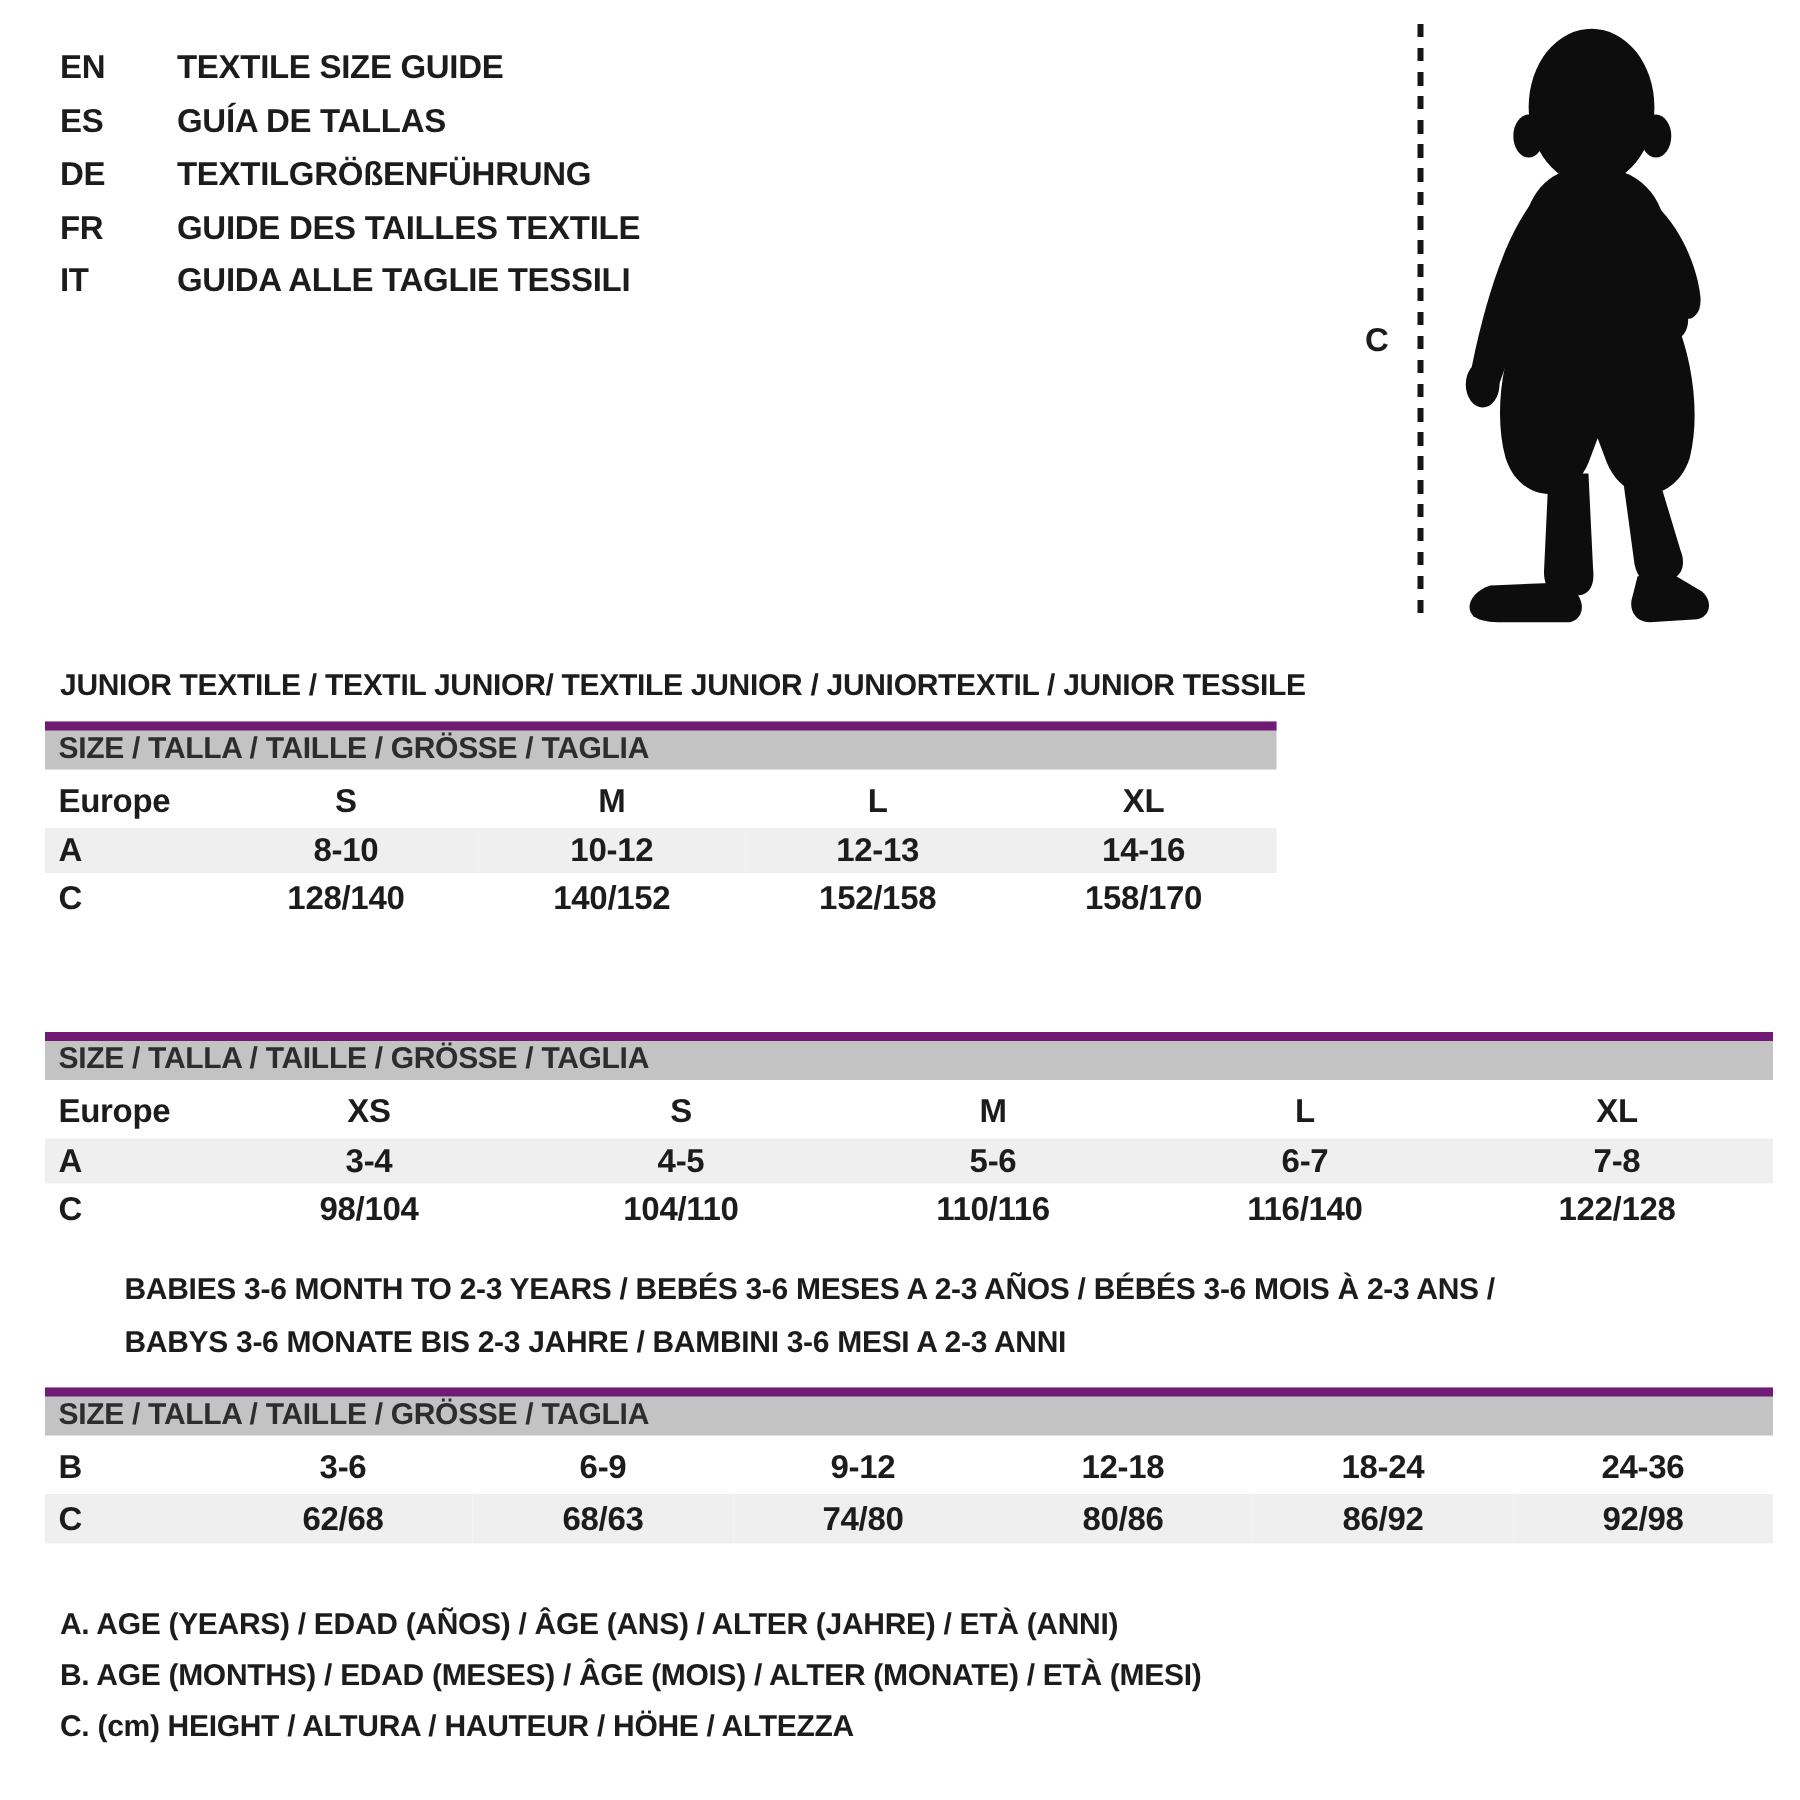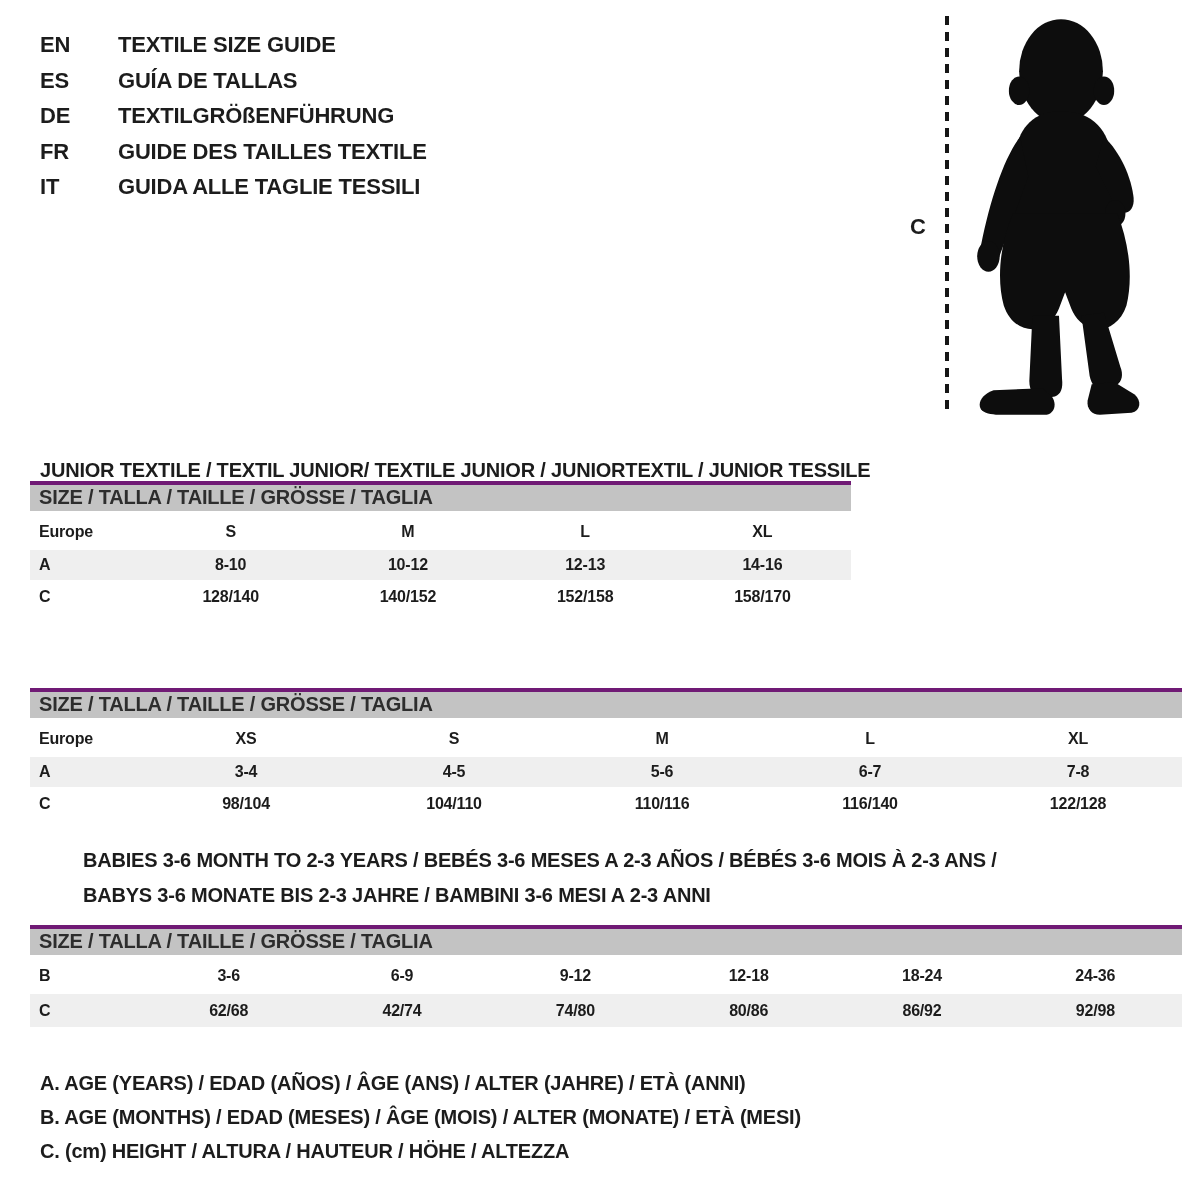--- a/index.html
+++ b/index.html
@@ -14,36 +14,36 @@
   .lang-code{width:78px;flex:0 0 78px;}
   
   .dash{
     position:absolute;left:945px;top:16px;width:4px;height:400px;
     background:repeating-linear-gradient(to bottom,#161616 0 9px,transparent 9px 16px);
   }
   .c-label{position:absolute;left:910px;top:214px;font-size:22px;}
   .fig{position:absolute;left:973px;top:13px;width:174px;height:409px;}
   
   .sec-h{position:absolute;left:40px;font-size:20px;letter-spacing:-0.2px;white-space:nowrap;}
-  .h-junior{top:459px;}
+  .h-junior{top:446px;}
   .h-children{top:641px;}
   .h-babies{top:843px;line-height:35px;}
   .h-babies span{display:block;margin-left:43px;}
   .hsub{font-size:13px;vertical-align:-3px;}
   
   .sizetable{position:absolute;}
   .t-junior{left:30px;top:481px;width:821px;}
   .t-children{left:30px;top:688px;width:1152px;}
   .t-babies{left:30px;top:925px;width:1152px;}
   .tbl-header{
-    background:#c3c3c3;border-top:4px solid #701a75;height:26px;line-height:25px;
+    background:#c3c3c3;border-top:6px solid #701a75;height:26px;line-height:25px;
     padding-left:9px;font-size:20px;color:#2d2d2d;letter-spacing:-0.2px;margin-bottom:2px;
   }
   .sizetable table{width:100%;border-collapse:collapse;table-layout:fixed;}
-  .sizetable td{font-size:16px;text-align:center;padding:0;vertical-align:middle;letter-spacing:-0.2px;}
+  .sizetable td{font-size:22px;text-align:center;padding:0;vertical-align:middle;letter-spacing:-0.2px;}
   .sizetable td.lbl{text-align:left;padding-left:9px;}
   tr.r-top td{height:37px;}
   tr.r-mid td{height:30px;}
   tr.r-bot td{height:33px;}
   tr.shaded{background:#efefef;}
   
   .legend{position:absolute;left:40px;top:1066px;font-size:20px;line-height:34px;letter-spacing:-0.2px;white-space:nowrap;}
   .legend div{display:block;}
 </style>
 </head>
@@ -194,21 +194,21 @@
         <td>3-6</td>
         <td>6-9</td>
         <td>9-12</td>
         <td>12-18</td>
         <td>18-24</td>
         <td>24-36</td>
       </tr>
       <tr class="r-bot shaded">
         <td class="lbl">C</td>
         <td>62/68</td>
-        <td>42/74</td>
+        <td>68/63</td>
         <td>74/80</td>
         <td>80/86</td>
         <td>86/92</td>
         <td>92/98</td>
       </tr>
     </tbody>
       </table>
   </div>
 
   <div class="legend">

